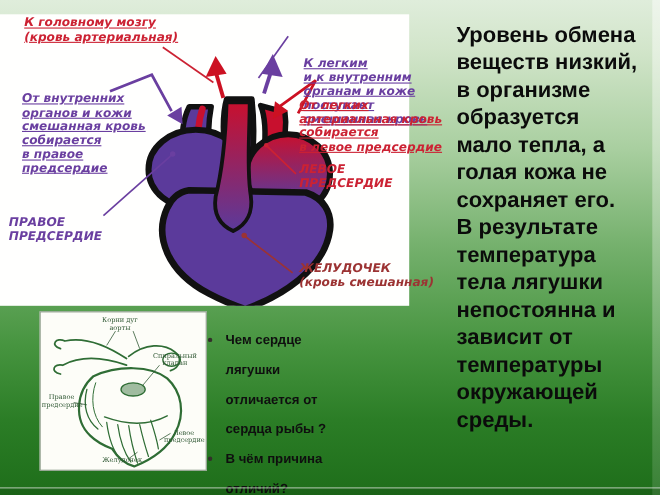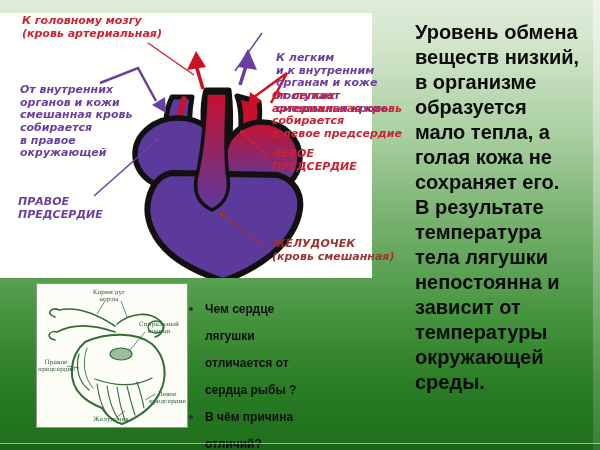--- a/index.html
+++ b/index.html
@@ -9,21 +9,21 @@
   .edge-right{position:absolute;right:0;top:0;width:7px;height:100%;
     background:linear-gradient(180deg,rgba(255,255,255,.45),rgba(255,255,255,.12));}
   .edge-bottom{position:absolute;left:0;bottom:0;width:100%;height:6px;
     border-top:1px solid rgba(255,255,255,.55);background:rgba(0,0,0,.10);}
   .panel{position:absolute;left:0;top:13px;width:372px;height:265px;background:#fffffe;}
   .heart-svg{position:absolute;left:0;top:13px;}
   .lbl{position:absolute;white-space:pre-line;font-style:italic;font-weight:700;line-height:1.15;}
   .lbl.purple{color:#6a3fa0;}
   .lbl.red{color:#cc2233;}
   .lbl.maroon{color:#9c3333;}
-  .sz11{font-size:11px;}
+  .sz11{font-size:11px;text-decoration:underline;}
   .sz12{font-size:11px;}
   .small-box{position:absolute;left:36px;top:283px;width:152px;height:145px;
     background:#fdfdf8;border:1px solid #8a9a88;box-sizing:border-box;}
   .small-box svg{position:absolute;left:0;top:0;}
   .tiny-lbl{position:absolute;white-space:pre-line;font-family:"DejaVu Serif",serif;
     font-size:6px;line-height:1.2;color:#2c5530;text-align:center;}
   .questions{position:absolute;left:187px;top:296px;width:215px;}
   .q-item{display:flex;align-items:flex-start;}
   .q-dot{width:4px;height:4px;border-radius:50%;background:#33302a;margin:11px 12px 0 2px;flex:none;}
   .q-text{white-space:pre-line;font-weight:700;font-size:12px;line-height:27px;color:#0f0f0f;
@@ -101,28 +101,28 @@
   <div class="lbl purple sz11" style="left:276px;top:16px;margin-top:36px;">К легким
 и к внутренним
 органам и коже
 поступает
 смешанная кровь</div>
   <div class="lbl purple sz11" style="left:20px;top:84px;">От внутренних
 органов и кожи
 смешанная кровь
 собирается
 в правое
-окружающей</div>
+предсердие</div>
   <div class="lbl red sz11" style="left:272px;top:90px;">От легких
 артериальная кровь
 собирается
 в левое предсердие</div>
   <div class="lbl red sz12" style="left:272px;top:148px;">ЛЕВОЕ
 ПРЕДСЕРДИЕ</div>
-  <div class="lbl purple sz12" style="left:18px;top:196px;">ПРАВОЕ
+  <div class="lbl purple sz12" style="left:8px;top:196px;">ПРАВОЕ
 ПРЕДСЕРДИЕ</div>
   <div class="lbl maroon sz12" style="left:272px;top:238px;">ЖЕЛУДОЧЕК
 (кровь смешанная)</div>
 
   <div class="small-box">
     <svg viewBox="0 0 150 143" width="150" height="143">
       <g stroke="#2f6d35" fill="none" stroke-width="1.6" stroke-linecap="round">
 
         <path d="M78,42 C60,30 40,22 22,26 C14,22 8,30 18,33"></path>
         <path d="M78,48 C55,40 35,40 20,48 C12,46 8,54 18,56"></path>

